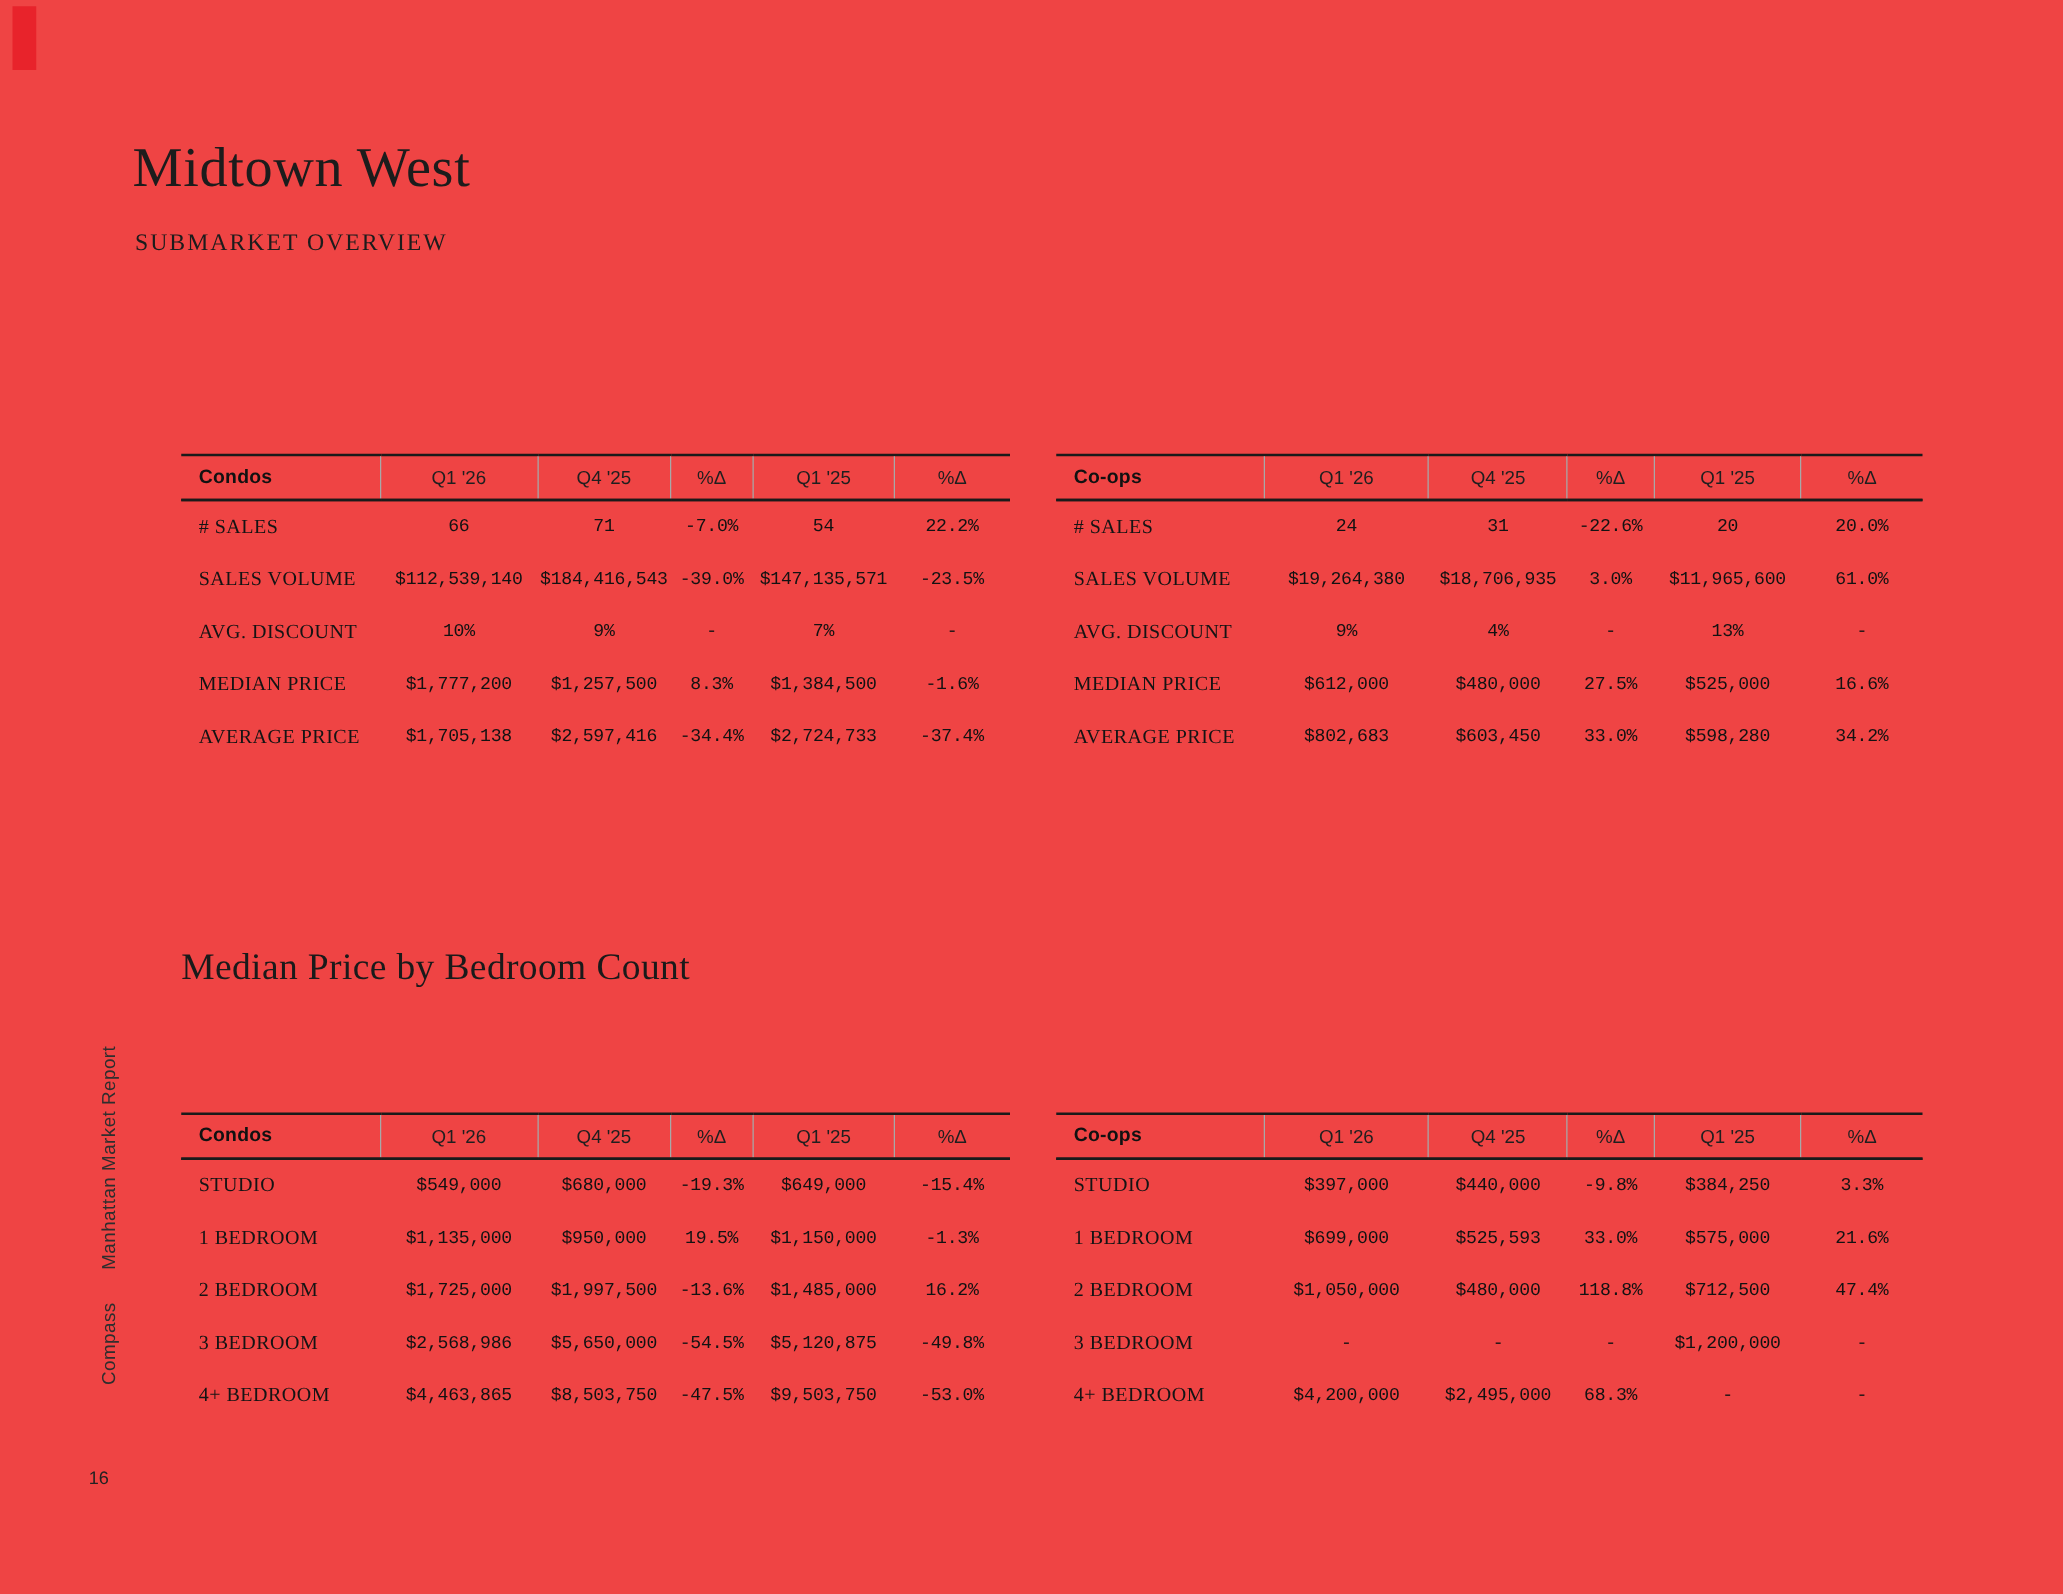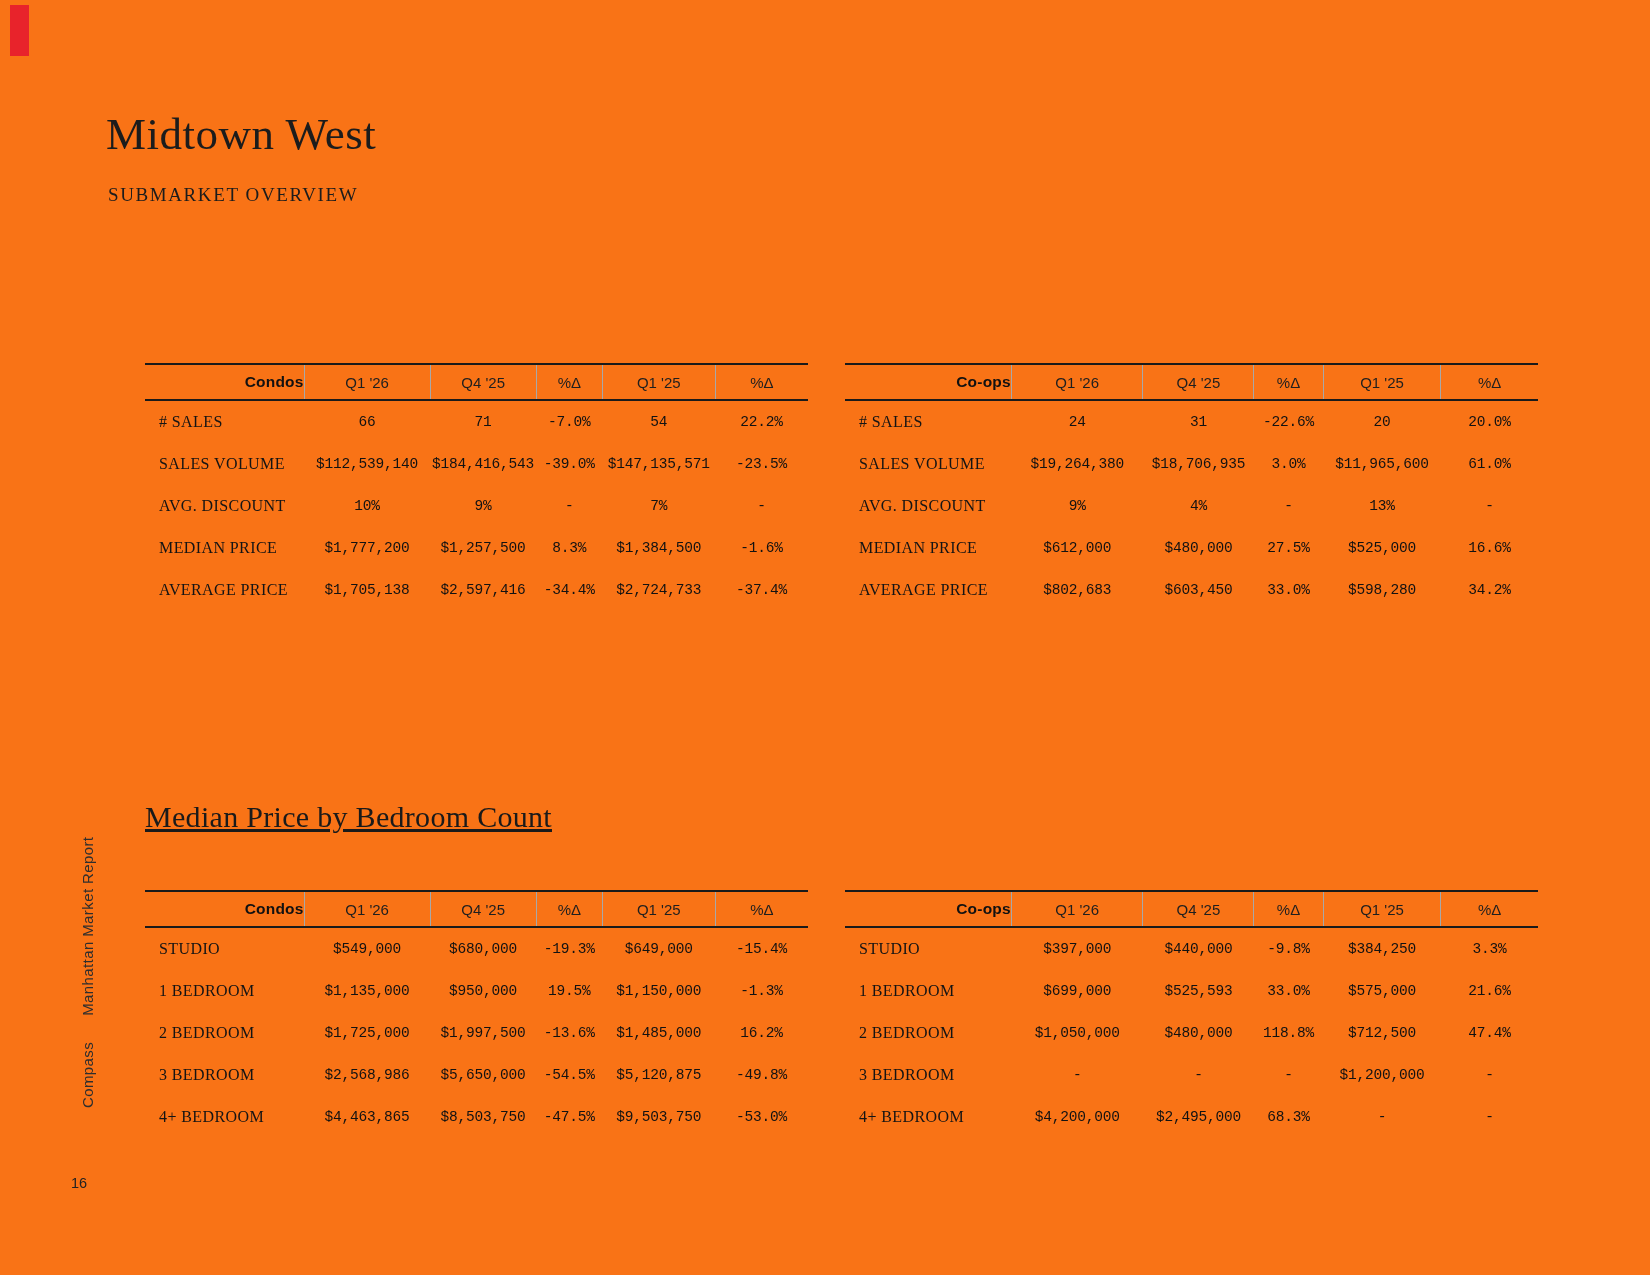--- a/index.html
+++ b/index.html
@@ -1,20 +1,20 @@
 <!DOCTYPE html>
 <html><head>
 <meta charset="utf-8">
 <style>
   html, body { margin: 0; padding: 0; background: #ffffff; }
   .page {
     position: relative;
     width: 1650px;
     height: 1275px;
-    background: #f97316;
+    background: #ef4444;
     font-family: "Liberation Sans", sans-serif;
     color: #161616;
     overflow: hidden;
   }
   .accent {
     position: absolute;
     left: 10px; top: 5px;
     width: 19px; height: 51px;
   }
   .title {
@@ -36,37 +36,37 @@
   }
   .sec {
     position: absolute;
     font-family: "Liberation Serif", serif;
     font-size: 30px;
     font-weight: 400;
     color: #1a1a1a;
     letter-spacing: 0.3px;
   }
   .sec1 { left: 145px; top: 272px; }
-  .sec2 { left: 145px; top: 800px; text-decoration: underline; }
+  .sec2 { left: 145px; top: 757px; }
   .twrap { position: absolute; }
   table.t {
     border-collapse: collapse;
     table-layout: fixed;
     width: 100%;
   }
   table.t thead th {
     border-top: 2.5px solid #1a1a1a;
     border-bottom: 2px solid #1a1a1a;
     height: 34px;
     vertical-align: middle;
     font-weight: 400;
     padding: 0;
   }
   table.t thead th.group {
-    text-align: right;
+    text-align: left;
     padding-left: 14px;
     font-family: "Liberation Sans", sans-serif;
     font-weight: 700;
     font-size: 15.5px;
     letter-spacing: 0.2px;
     color: #111111;
   }
   table.t thead th.col {
     text-align: center;
     font-family: "Liberation Sans", sans-serif;

